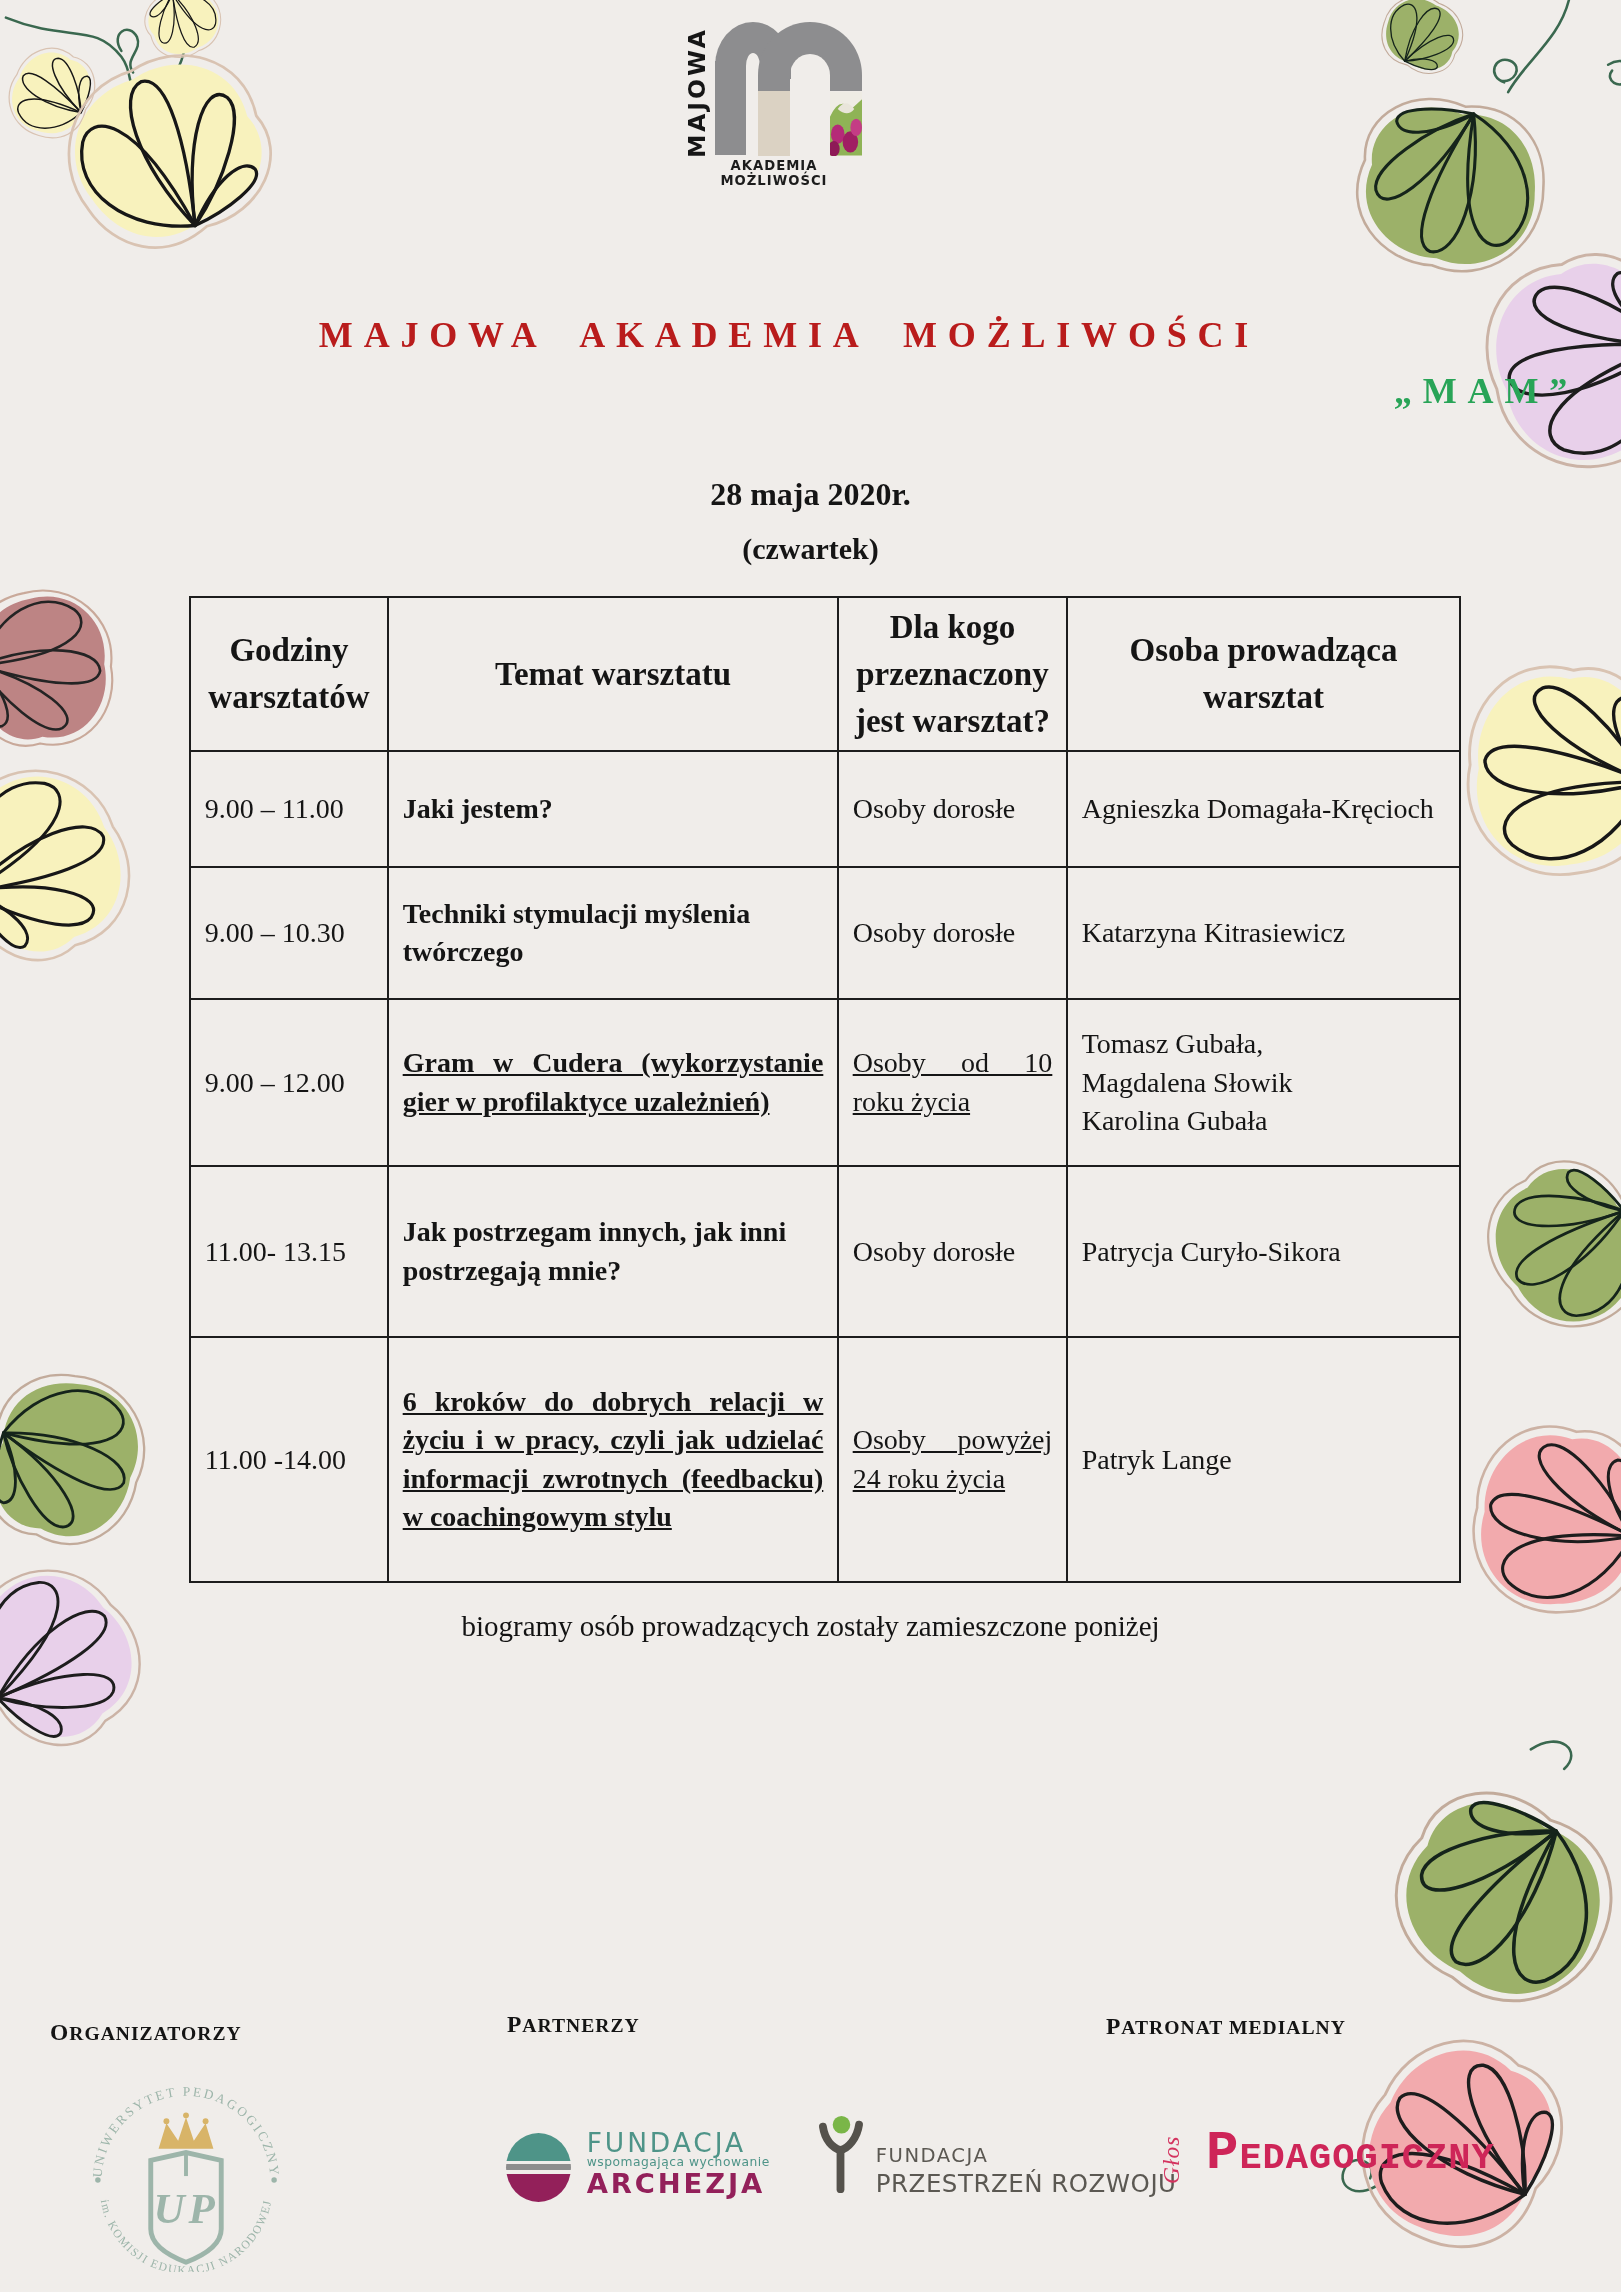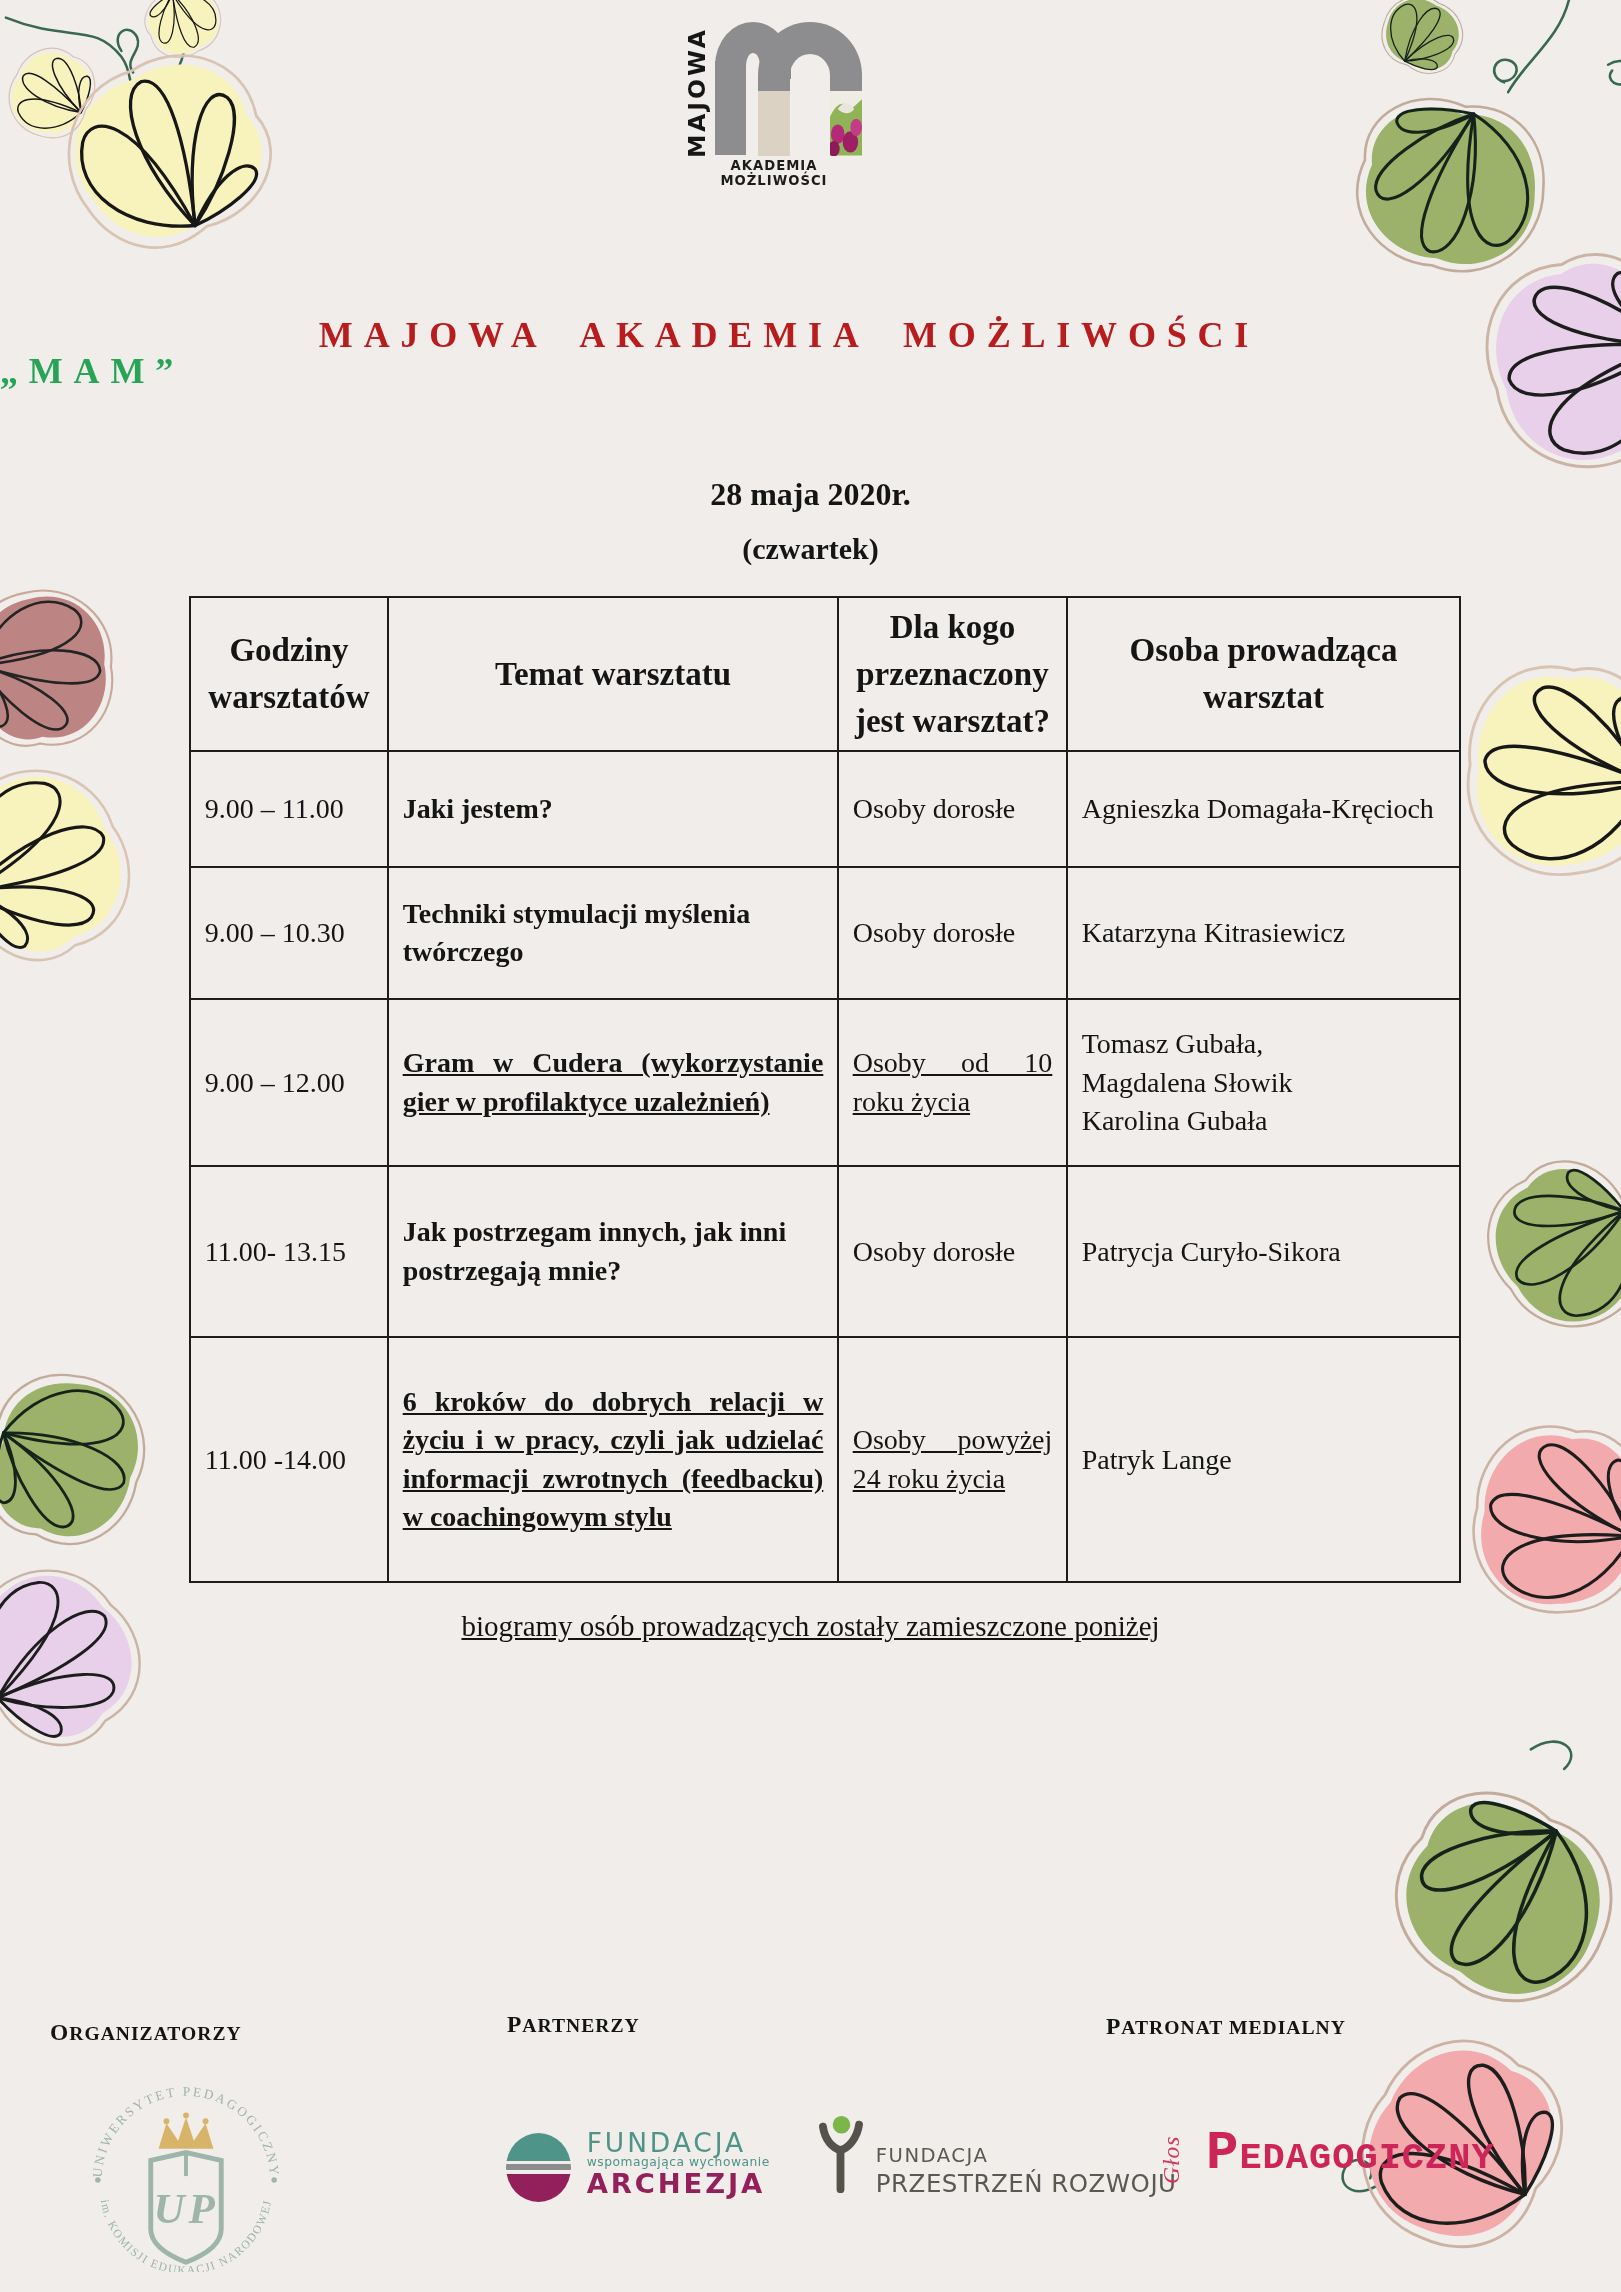--- a/index.html
+++ b/index.html
@@ -18,42 +18,42 @@
            border-top-left-radius:52px 53px;border-top-right-radius:52px 53px;}
   .m-leg-left{position:absolute;left:0;top:39px;width:31px;height:94px;background:#8d8d8f;}
   .m-leg-mid{position:absolute;left:43px;top:69px;width:32px;height:65px;background:#dbd2c3;}
   .m-leg-photo{position:absolute;left:115px;top:69px;width:32px;height:65px;overflow:hidden;}
   .logo-caption{position:absolute;left:680px;top:158px;width:188px;text-align:center;
       font-family:"DejaVu Sans",sans-serif;font-size:13.2px;font-weight:600;letter-spacing:1px;color:#1c1c1c;}
 
   
   .title{position:absolute;left:0;top:314px;width:1578px;text-align:center;font-size:36px;
          font-weight:700;color:#b91c1c;letter-spacing:10.8px;word-spacing:15.7px;}
-  .subtitle{position:absolute;left:0;top:350px;width:1578px;text-align:left;font-size:36px;
+  .subtitle{position:absolute;left:0;top:370px;width:1578px;text-align:right;font-size:36px;
          font-weight:700;color:#28a457;letter-spacing:10.8px;}
   .date{position:absolute;left:0;top:476px;width:1621px;text-align:center;font-size:32px;font-weight:700;}
   .weekday{position:absolute;left:0;top:532px;width:1621px;text-align:center;font-size:30px;font-weight:700;}
 
   
   .schedule{position:absolute;left:189px;top:596px;width:1270px;border-collapse:collapse;
             table-layout:fixed;border:2.9px solid #1d1d1d;}
   .schedule th,.schedule td{border:2px solid #1d1d1d;vertical-align:middle;}
   .schedule th{font-size:33px;font-weight:700;text-align:center;line-height:1.42;padding:5.9px 3.9px;}
   .schedule td{font-size:28px;line-height:1.38;padding:9.8px 13.7px;}
   .c-time{white-space:nowrap;padding-left:14.7px;}
   .c-topic{font-weight:700;padding:9.8px 15.7px;border-radius:16px;}
   .just{text-align:justify;text-decoration:underline;}
   .c-lead{padding:9.8px 5.9px 9.8px 14.7px;}
   .pre{white-space:pre-line;}
 
   
   .note{position:absolute;left:0;top:1600px;width:1621px;text-align:center;font-size:29px;color:#131313;}
   .bullet{display:inline-block;width:12.7px;height:12.7px;border-radius:50%;background:#28a457;
           margin-right:17.6px;vertical-align:3.9px;}
-  .note-l2{margin-top:9.8px;text-decoration:underline;}
+  .note-l2{margin-top:9.8px;}
 
   
   .f-label{position:absolute;font-size:19.6px;font-weight:700;letter-spacing:1px;color:#141414;}
   .f-label::first-letter{font-size:23.5px;}
   .up-logo{position:absolute;left:86px;top:2086px;}
   .arc-text{font-family:"Liberation Serif",serif;font-size:13.5px;letter-spacing:2.5px;fill:#9db5aa;}
   .arc-text-b{font-family:"Liberation Serif",serif;font-size:12px;letter-spacing:1.5px;fill:#9db5aa;}
   .up-initials{font-family:"Liberation Serif",serif;font-style:italic;font-weight:700;
                font-size:44px;fill:#9db5aa;letter-spacing:4px;}
   .archezja{position:absolute;left:506px;top:2127px;display:flex;gap:15.7px;font-family:"DejaVu Sans",sans-serif;}

